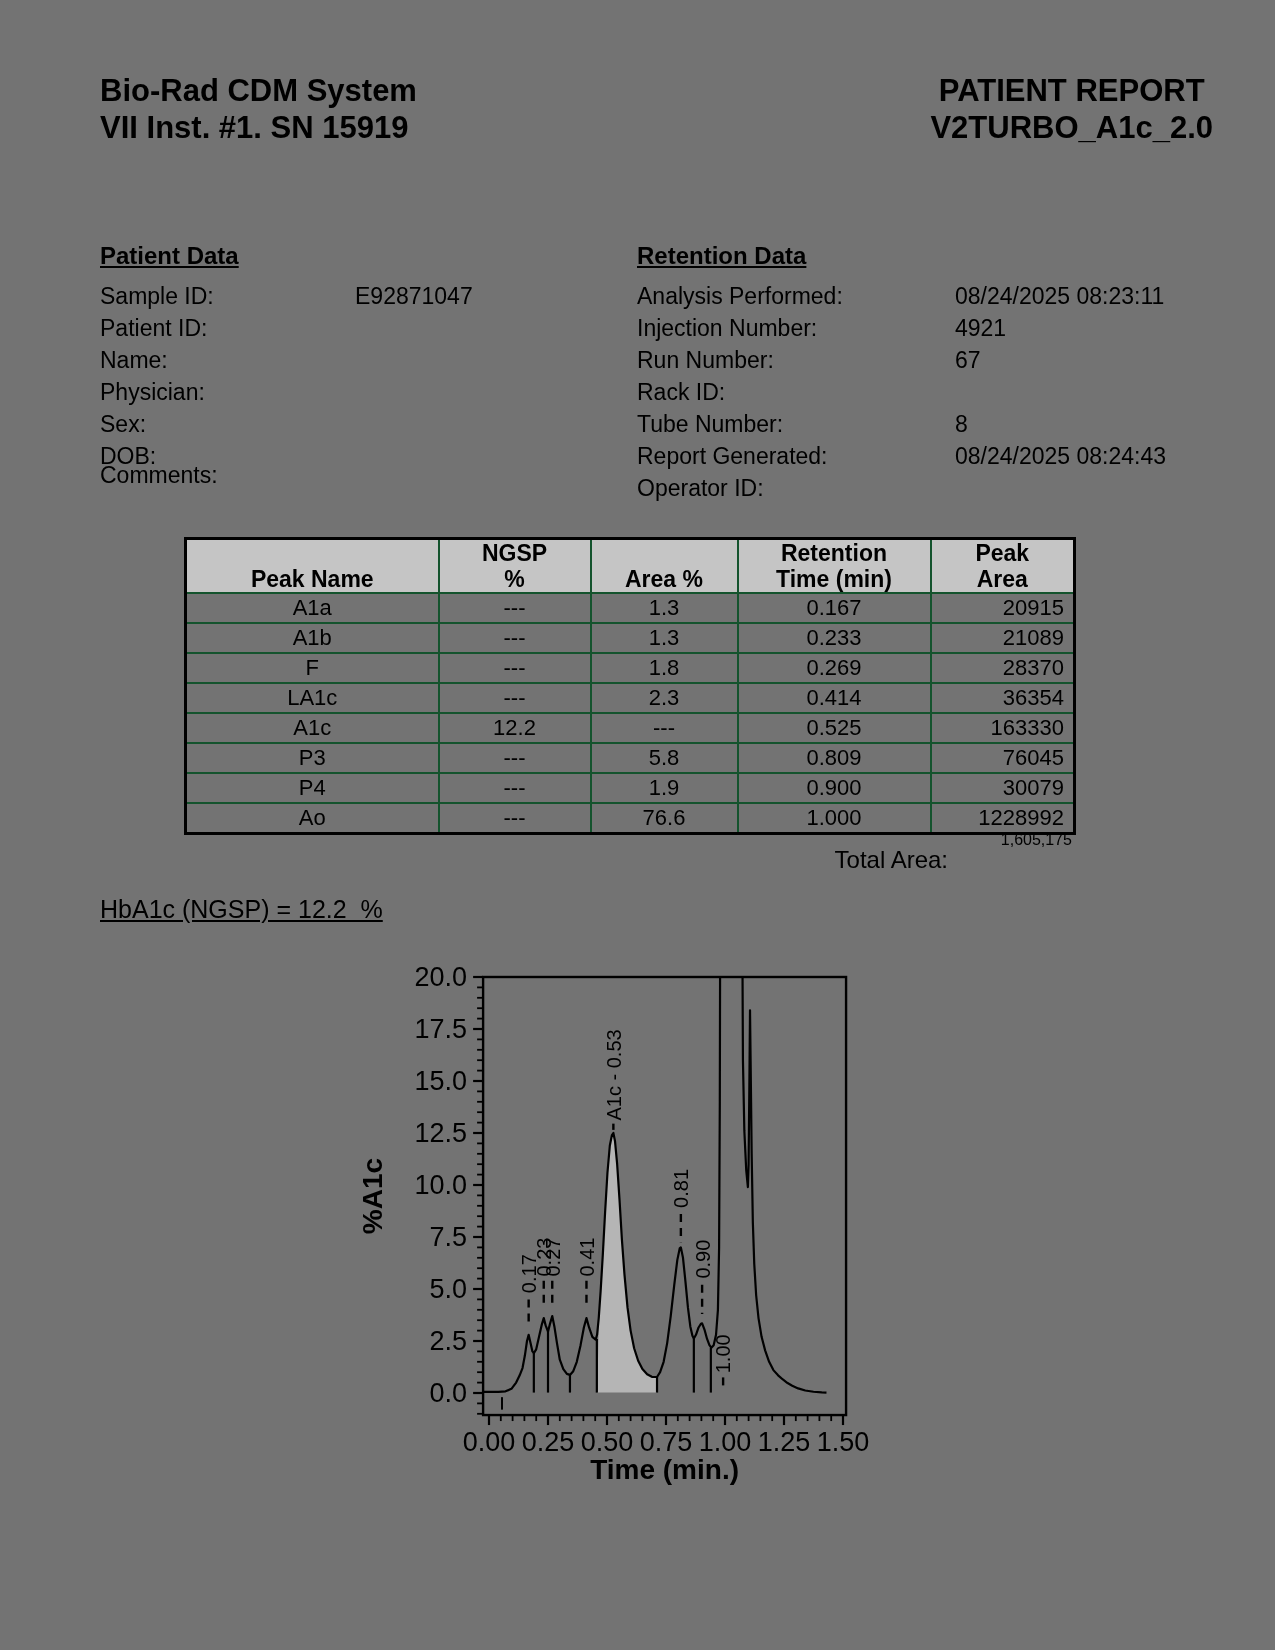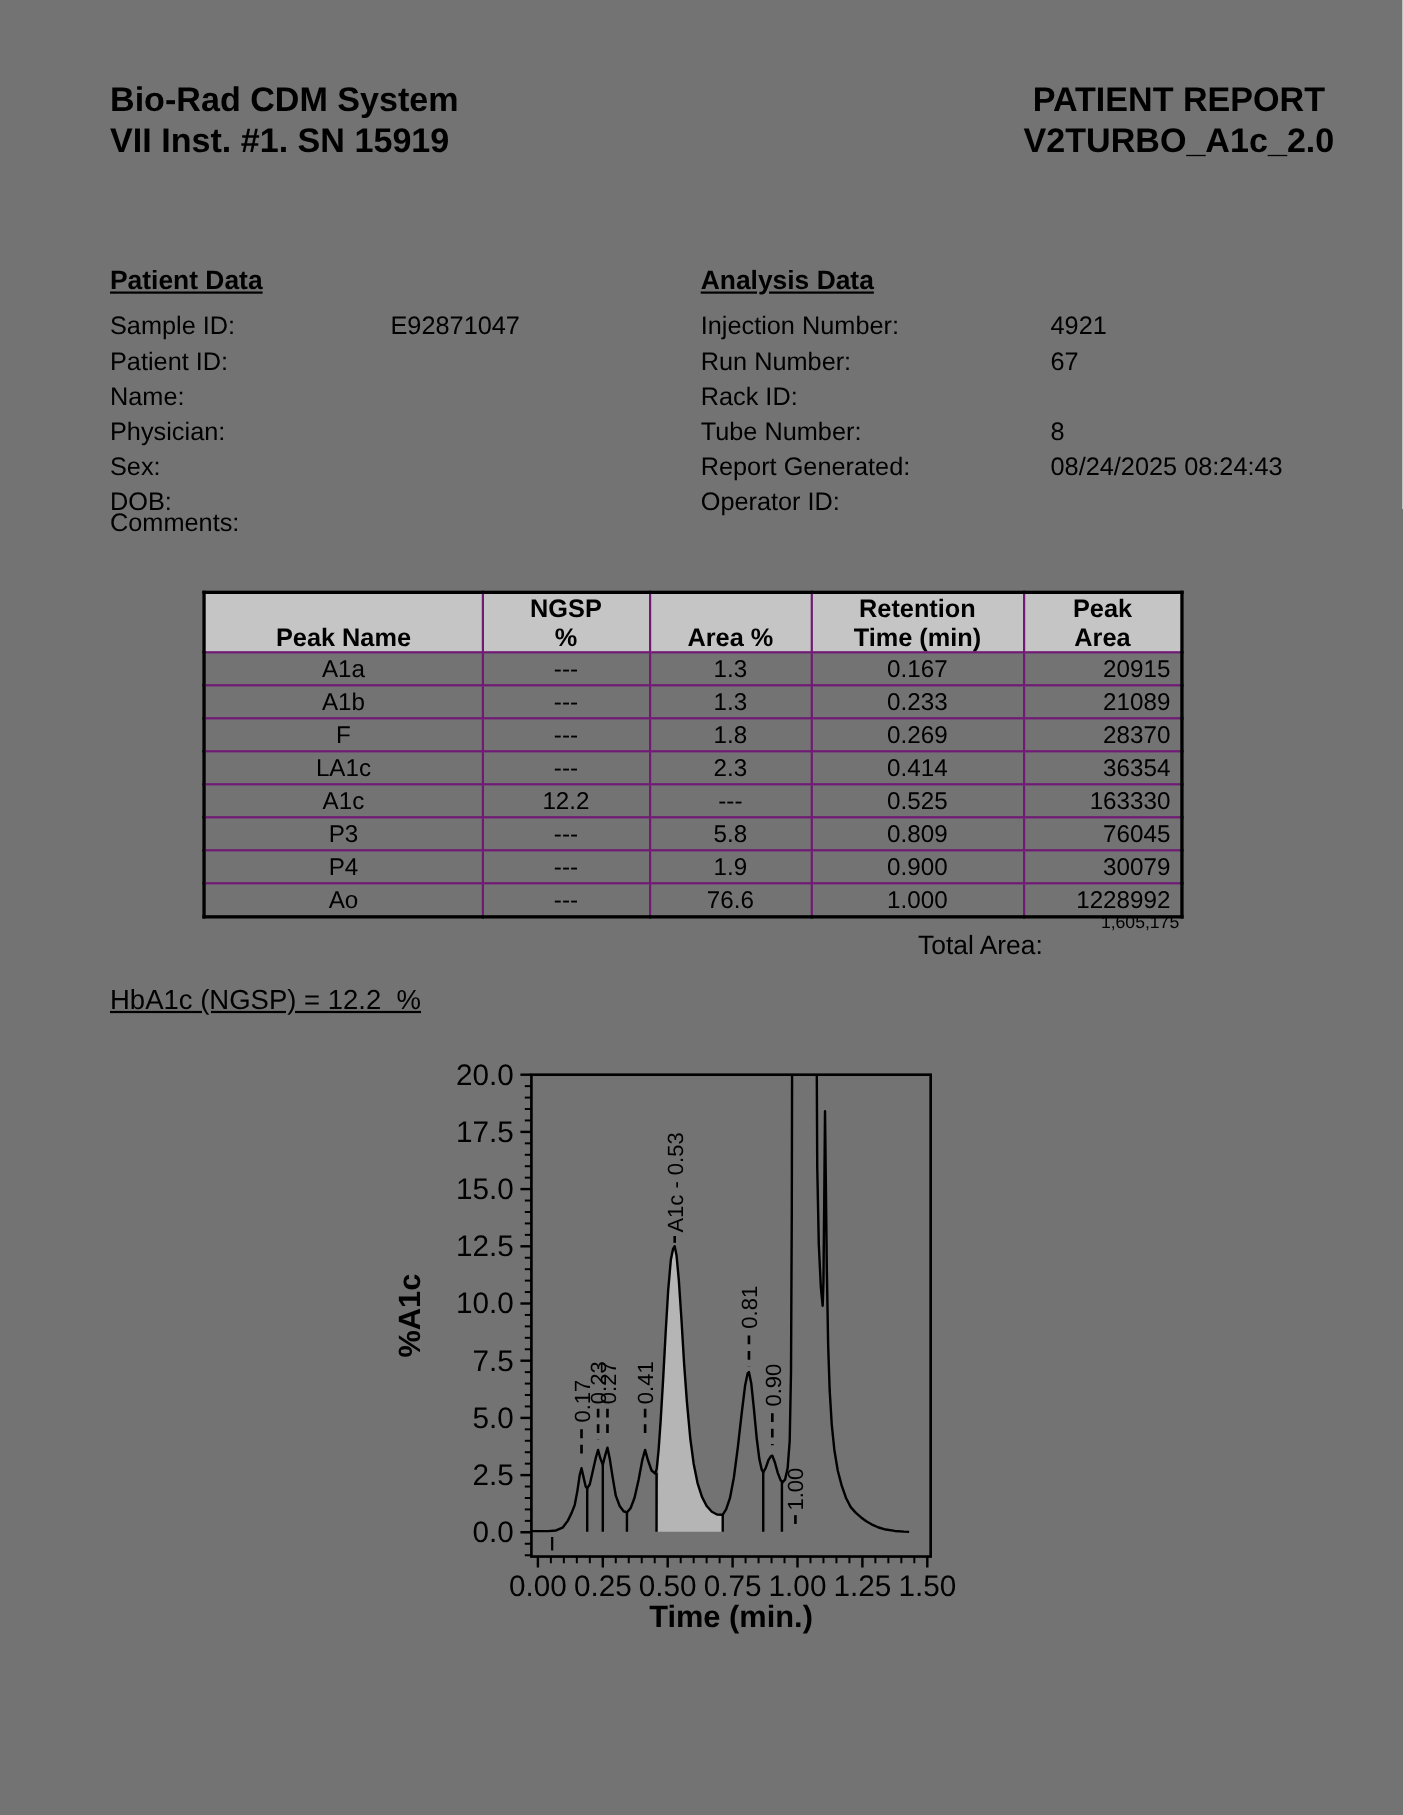--- a/index.html
+++ b/index.html
@@ -12,21 +12,21 @@
   .sec-analysis{left:637px;top:228px;width:560px;}
   .sec-heading{font-weight:bold;text-decoration:underline;font-size:24px;margin-bottom:8px;margin-top:12px;}
   .kv{position:relative;height:32px;}
   .kv .lbl{position:absolute;left:0;top:0;}
   .kv .val{position:absolute;top:0;}
   .sec-patient .val{left:255px;}
   .sec-analysis .val{left:318px;}
   .comments{position:absolute;left:100px;top:462px;font-size:23px;}
   table.peaks{position:absolute;left:184px;top:537px;border-collapse:collapse;table-layout:fixed;
         font-size:22px;border:3px solid #000;}
-  table.peaks th,table.peaks td{border:2px solid #701a75;padding:0;}
+  table.peaks th,table.peaks td{border:2px solid #14532d;padding:0;}
   table.peaks th{background:#c5c5c5;font-size:23px;font-weight:bold;vertical-align:bottom;height:52px;}
   table.peaks th .l1,table.peaks th .l2{height:26px;line-height:26px;text-align:center;}
   table.peaks td{height:28px;text-align:center;vertical-align:middle;}
   table.peaks td.num{text-align:right;padding-right:9px;}
   .total-label{position:absolute;top:846px;right:327px;font-size:24px;}
   .total-value{position:absolute;top:831px;right:203px;font-size:16px;}
   .result-line{position:absolute;left:100px;top:895px;font-size:25px;font-weight:normal;
         text-decoration:underline;white-space:pre;}
   .chart-wrap{position:absolute;left:330px;top:915px;width:600px;height:590px;}
 </style>
@@ -67,21 +67,25 @@
         <span class="val"></span>
       </div>
     <div class="kv">
         <span class="lbl">DOB:</span>
         <span class="val"></span>
       </div>
   </div>
   <div class="comments">Comments:</div>
 
   <div class="sec sec-analysis">
-    <div class="sec-heading">Analysis Data</div>
+    <div class="sec-heading">Retention Data</div>
+    <div class="kv">
+        <span class="lbl">Analysis Performed:</span>
+        <span class="val">08/24/2025 08:23:11</span>
+      </div>
     <div class="kv">
         <span class="lbl">Injection Number:</span>
         <span class="val">4921</span>
       </div>
     <div class="kv">
         <span class="lbl">Run Number:</span>
         <span class="val">67</span>
       </div>
     <div class="kv">
         <span class="lbl">Rack ID:</span>

